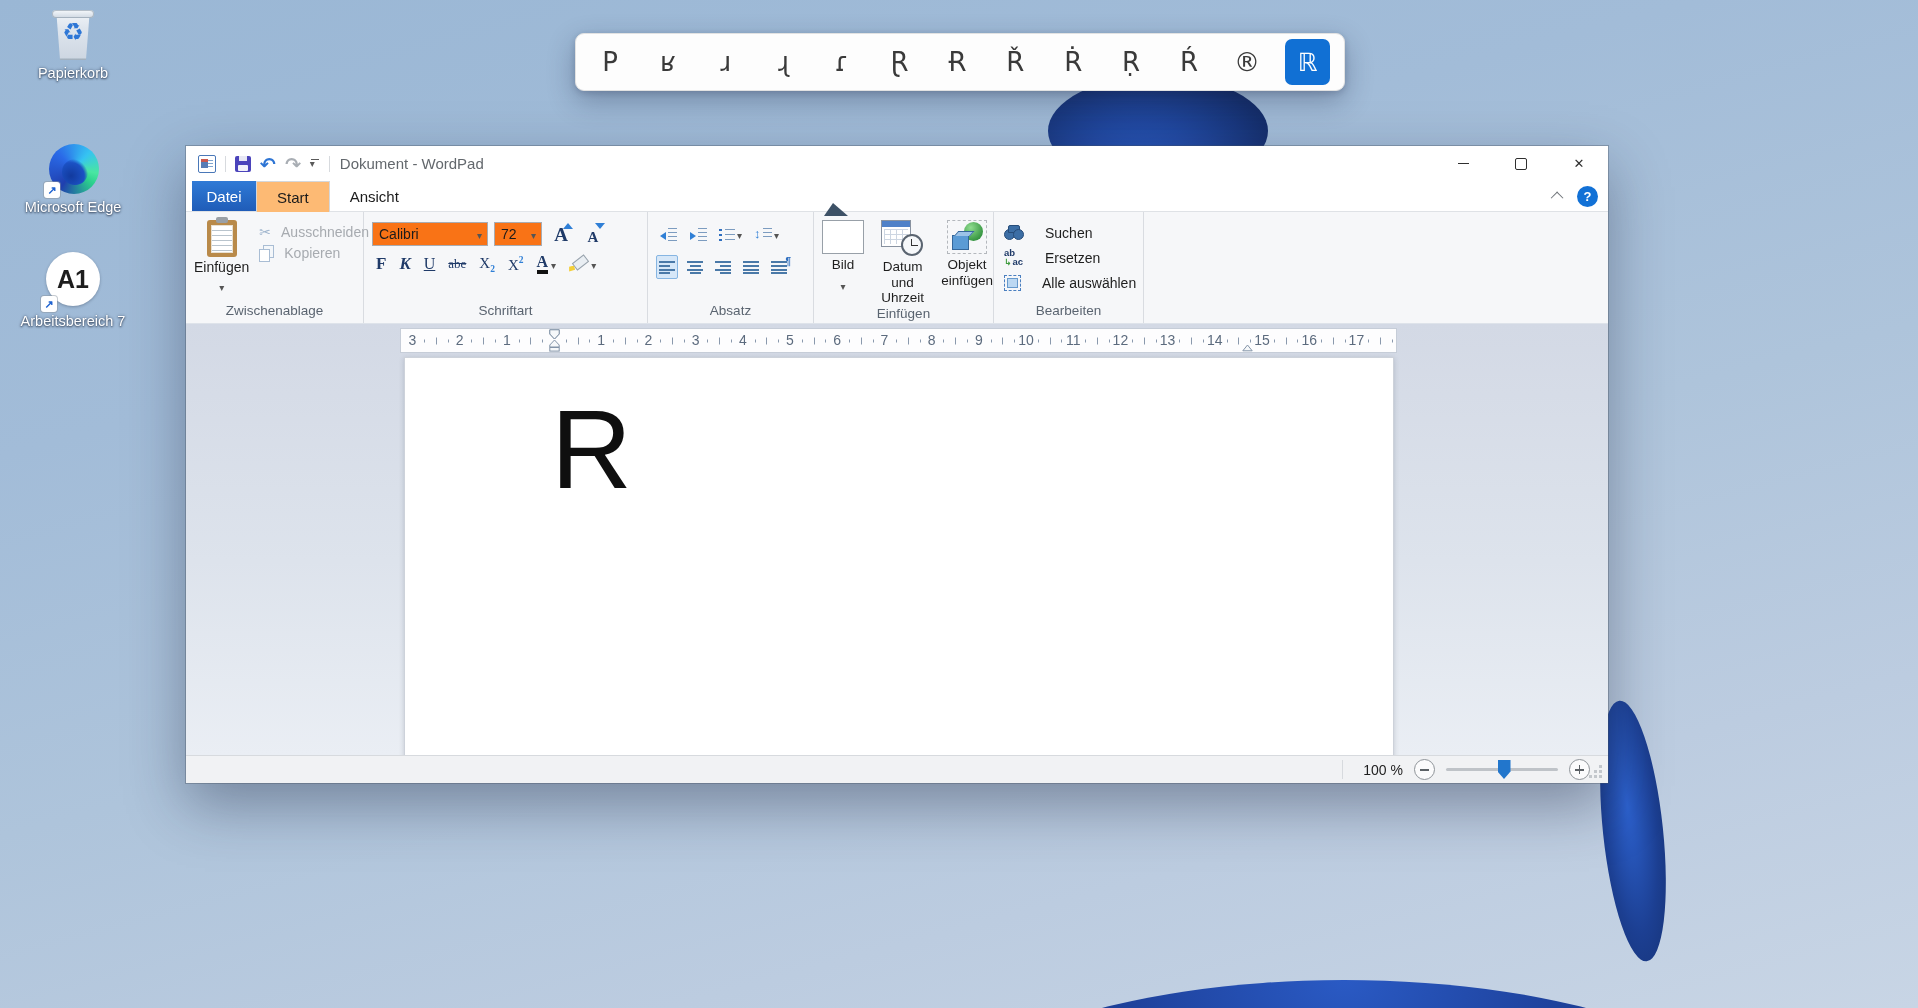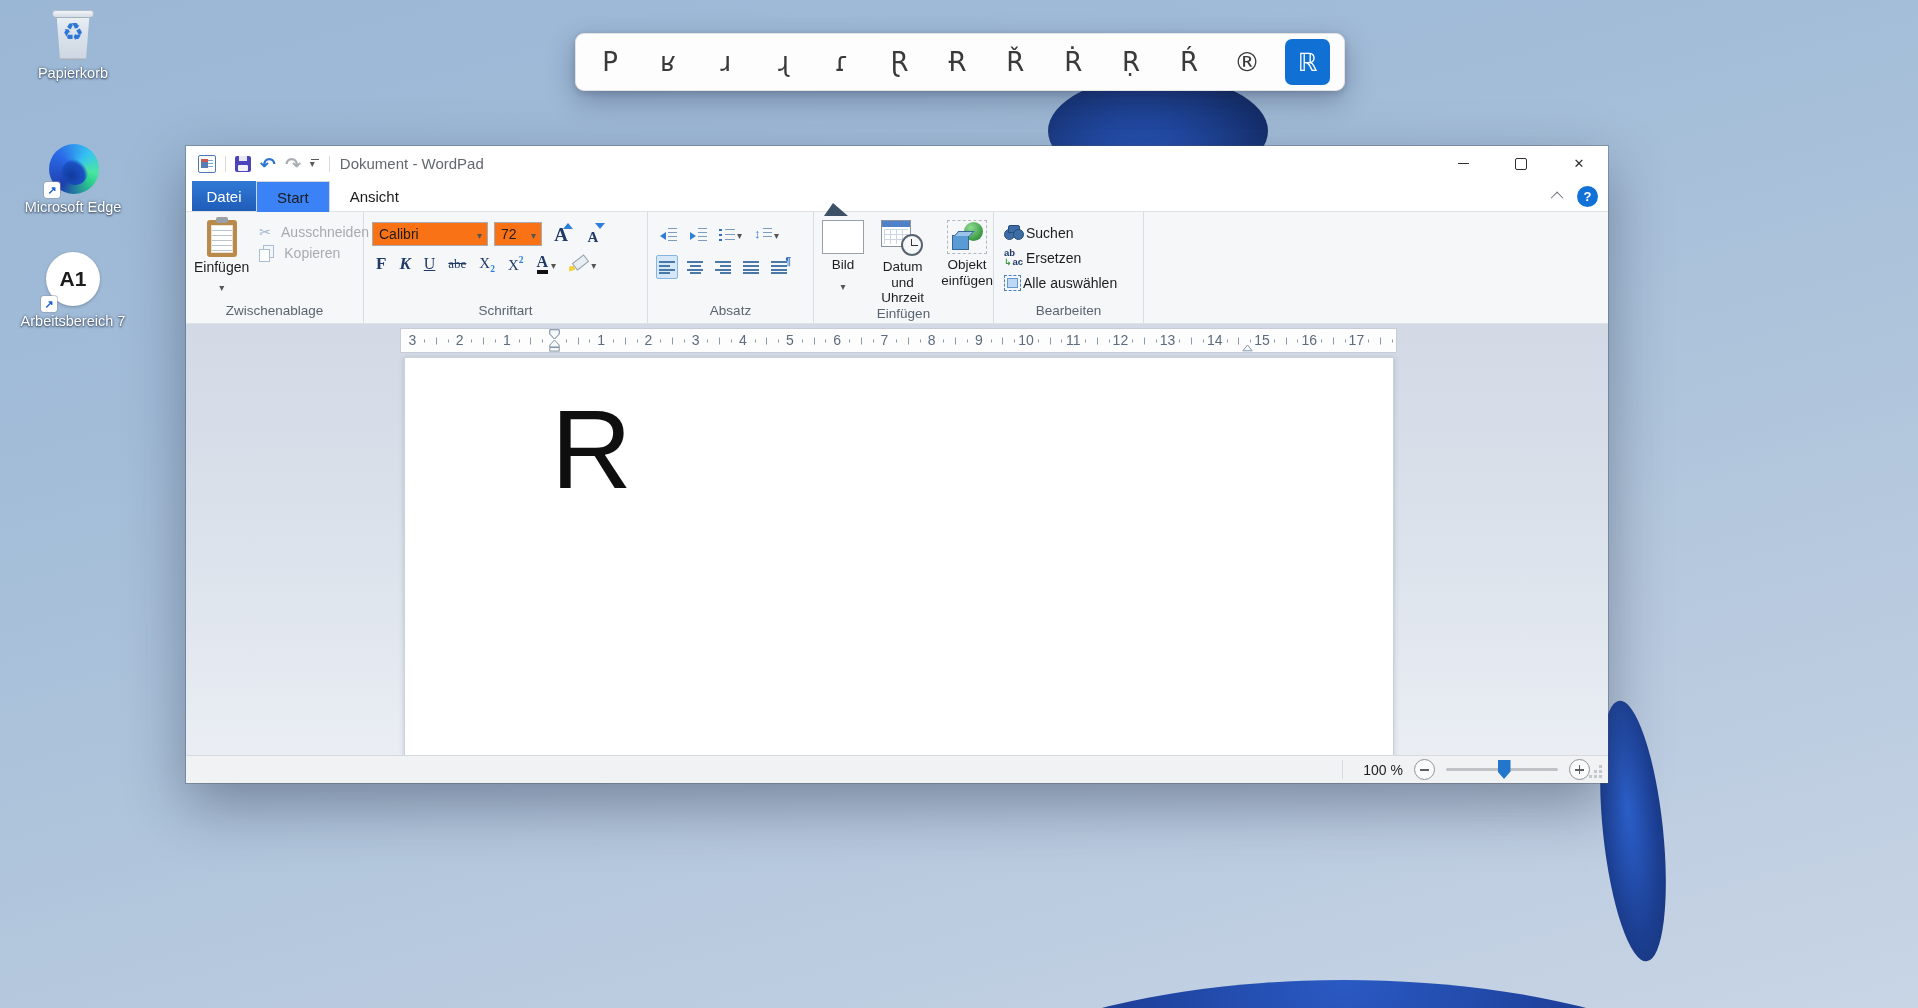--- a/index.html
+++ b/index.html
@@ -34,21 +34,21 @@
   .di-edge { top:144px; }
   .edge-wrap { position:relative; width:52px; height:52px; }
   .edge-logo { position:absolute; left:2px; top:0; width:50px; height:50px; border-radius:50%;
     background:conic-gradient(from 215deg, #1f3fae 0%, #2a6ae8 28%, #36c3f2 52%, #49e6a2 68%, #2bd08c 76%, #1f3fae 100%); }
   .edge-logo::after { content:""; position:absolute; left:26%; top:30%; width:52%; height:52%; border-radius:50%;
     background:radial-gradient(circle at 35% 65%, #123a9e 0%, #1b51c4 55%, rgba(27,81,196,0) 72%); }
   .di-ws { top:252px; }
   .ws-wrap { position:relative; width:58px; height:58px; }
   .ws-circle { position:absolute; left:2px; top:0; width:54px; height:54px; border-radius:50%; background:#fff;
     display:flex; align-items:center; justify-content:center; box-shadow:0 1px 3px rgba(20,30,50,.3); }
-  .ws-badge { font-size:21px; font-weight:bold; color:#1d1d1d; letter-spacing:0; }
+  .ws-badge { font-size:25px; font-weight:bold; color:#1d1d1d; letter-spacing:0; }
   .shortcut-arrow { position:absolute; left:-3px; bottom:-2px; width:16px; height:16px; background:#fff;
     border-radius:3px; box-shadow:0 0 0 1px rgba(140,150,160,.5); display:flex; align-items:center; justify-content:center; }
   .shortcut-arrow::before { content:"↗"; font-size:11px; font-weight:bold; color:#1e62d0; }
 
   
   .accent-popup { position:absolute; left:575px; top:33px; width:770px; height:58px; z-index:20;
     background:#fdfdfd; border:1px solid #e2e2e2; border-radius:9px;
     box-shadow:0 10px 28px rgba(20,30,60,.30), 0 2px 6px rgba(20,30,60,.18);
     display:flex; align-items:center; padding:0 14px; }
   .accent-row { display:flex; align-items:center; width:100%; justify-content:space-between; }
@@ -83,21 +83,21 @@
   .win-controls { margin-left:auto; display:flex; height:35px; }
   .wc { width:58px; height:35px; display:flex; align-items:center; justify-content:center; }
   .wc-min::before { content:""; width:11px; height:1px; background:#2f2f2f; }
   .wc-max::before { content:""; width:10px; height:10px; border:1.2px solid #2f2f2f; border-radius:2px; }
   .wc-close::before { content:"✕"; font-size:13px; color:#2f2f2f; }
 
   
   .tabrow { height:31px; background:#fff; display:flex; align-items:flex-end; border-bottom:1px solid #dfe2e6; flex:0 0 auto; position:relative; }
   .tab { height:30px; display:flex; align-items:center; justify-content:center; font-size:15px; padding:0 20px; color:#1b1b1b; }
   .tab-file { margin-left:6px; background:linear-gradient(180deg,#2f7ad6,#1f5cb8); color:#fff; width:64px; padding:8px; }
-  .tab-active { background:#3b82f6; border:1px solid #d4d7db; border-bottom:none; margin-bottom:-1px; height:31px; }
+  .tab-active { background:#fdba74; border:1px solid #d4d7db; border-bottom:none; margin-bottom:-1px; height:31px; }
   .ribbon-tools { position:absolute; right:10px; bottom:4px; display:flex; align-items:center; gap:14px; }
   .icon-chevron-up { width:9px; height:9px; border-left:1.6px solid #6e7378; border-top:1.6px solid #6e7378;
     transform:rotate(45deg) translateY(2px); }
   .help-btn { width:21px; height:21px; border-radius:50%; background:#1271d6; color:#fff; font-size:13px; font-weight:bold;
     display:flex; align-items:center; justify-content:center; }
 
   
   .ribbon { height:112px; background:#f6f7f9; border-bottom:1px solid #dee3ea; display:flex; flex:0 0 auto; }
   .rgroup { position:relative; display:flex; flex-direction:column; border-right:1px solid #d9dce1; padding-top:6px; }
   .gcontent { flex:1 1 auto; display:flex; }
@@ -206,21 +206,21 @@
   .icon-datetime .clock::after { content:""; position:absolute; left:9px; top:8.5px; width:6px; height:1.6px; background:#333; }
   .icon-object { position:relative; width:40px; height:34px; border:1px dashed #b4b8bd; }
   .icon-object .ball { position:absolute; right:3px; top:1px; width:19px; height:19px; border-radius:50%;
     background:radial-gradient(circle at 35% 30%, #8fdc8f, #2e8f3a 80%); }
   .icon-object .cube { position:absolute; left:4px; bottom:3px; width:17px; height:15px; background:#5b9bd5; border:1px solid #35679b; }
   .icon-object .cube::before { content:""; position:absolute; left:1px; top:-5px; width:14px; height:4px;
     background:#9cc3e8; transform:skewX(-42deg); transform-origin:bottom left; border:1px solid #35679b; border-bottom:none; }
 
   
   .editcol { display:flex; flex-direction:column; gap:4px; padding:4px 0 0 10px; }
-  .edit-item { display:flex; align-items:center; gap:2px; font-size:14px; color:#1e1e1e; height:21px; }
+  .edit-item { display:flex; align-items:center; gap:21px; font-size:14px; color:#1e1e1e; height:21px; }
   .icon-binoculars { position:relative; width:20px; height:15px; }
   .icon-binoculars::before, .icon-binoculars::after { content:""; position:absolute; bottom:0; width:9px; height:9px;
     border-radius:50%; background:#3c6ea5; border:1px solid #274d7a; }
   .icon-binoculars::before { left:0; } .icon-binoculars::after { right:0; }
   .icon-binoculars .bridge { position:absolute; left:4px; top:0; width:12px; height:8px;
     background:#3c6ea5; border:1px solid #274d7a; border-radius:2px 2px 0 0; }
   .icon-replace { display:flex; flex-direction:column; line-height:1; width:20px; }
   .icon-replace .rt { font-size:9.5px; font-weight:bold; color:#1f3a68; }
   .icon-replace .rb { font-size:9.5px; font-weight:bold; color:#1f3a68; }
   .icon-replace .rb::before { content:"↳"; font-family:"DejaVu Sans",sans-serif; color:#3f9b3f; font-size:9px; margin-right:1px; }

